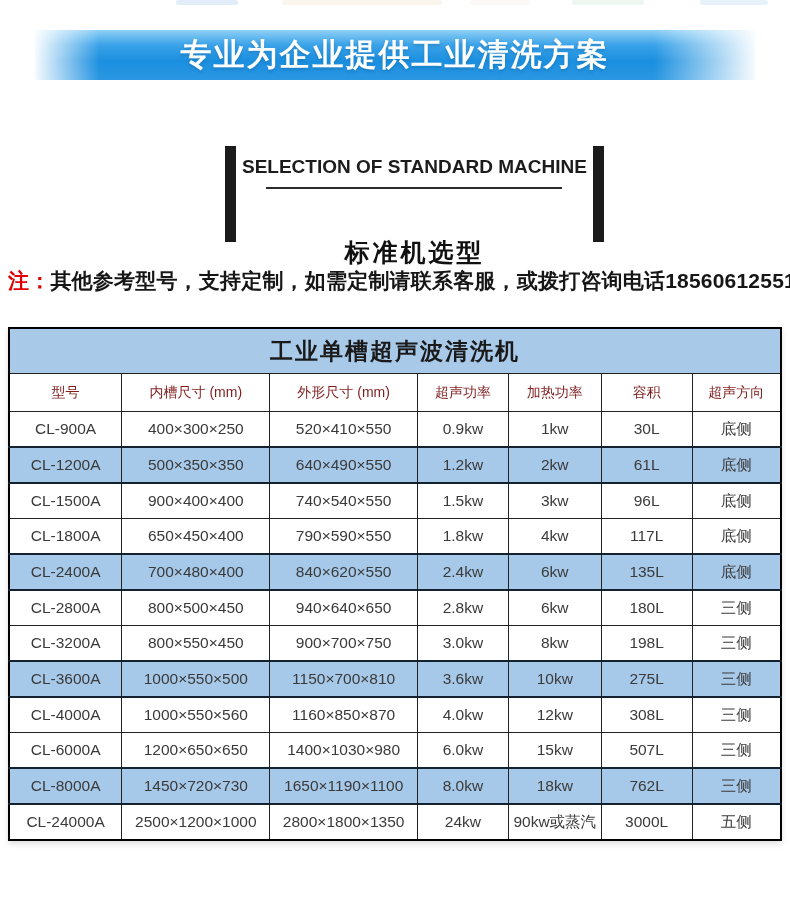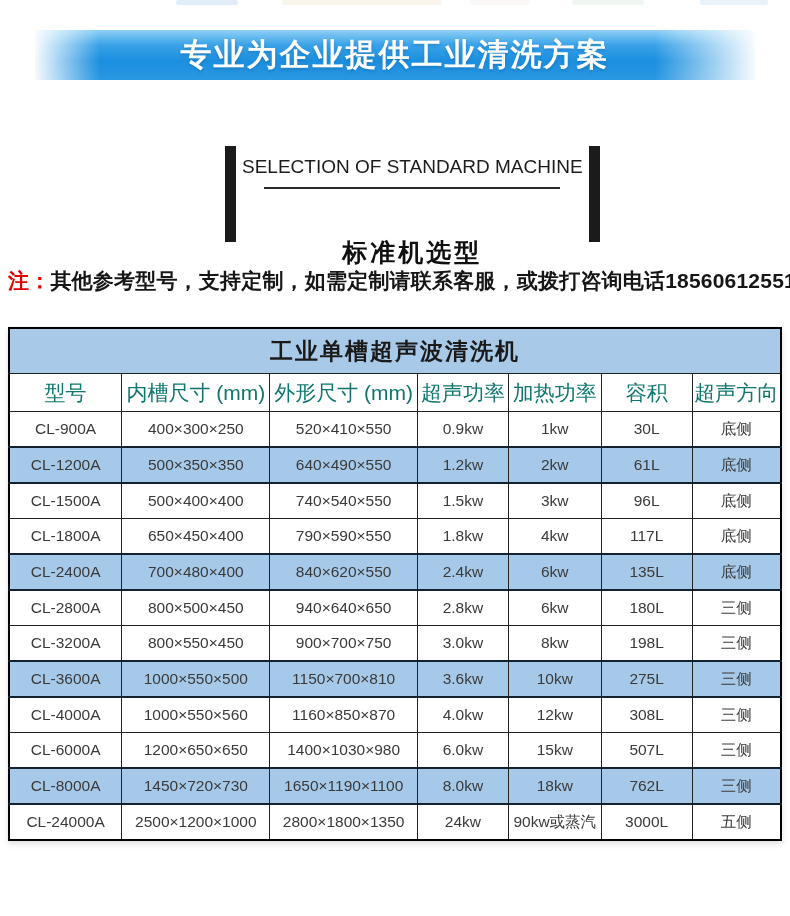--- a/index.html
+++ b/index.html
@@ -38,21 +38,21 @@
   .section-header{
     width:340px;margin:66px auto 0;height:96px;
     display:flex;align-items:stretch;
   }
   .side-bar{width:11px;background:#1b1b1b;flex:0 0 auto;}
   .section-titles{
     flex:1;display:flex;flex-direction:column;align-items:center;
     justify-content:space-between;padding:4px 6px 2px;
   }
   .section-title-en{
-    font-size:19px;font-weight:normal;color:#1c1c1c;white-space:nowrap;
+    font-size:19px;font-weight:bold;color:#1c1c1c;white-space:nowrap;
     letter-spacing:0px;padding-top:6px;
   }
   .section-divider{width:296px;border-top:2px solid #2a2a2a;margin-top:9px;}
   .section-title-zh{
     font-size:25px;font-weight:bold;color:#101010;letter-spacing:3px;
     padding-bottom:3px;
     margin-top:47px;
   }
 
   
@@ -76,21 +76,21 @@
     text-align:center;vertical-align:middle;
     overflow:hidden;white-space:nowrap;
   }
   th.table-title{
     background:#a9c9e9;height:42px;
     font-size:23px;font-weight:bold;color:#1a1a1a;letter-spacing:2px;
     border-bottom:2px solid #1a1a1a;
   }
   tr.cols th{
     background:#ffffff;height:35px;
-    font-size:21px;font-weight:normal;color:#0f766e;
+    font-size:14px;font-weight:normal;color:#7f1d1d;
   }
   table.spec td{
     background:#ffffff;height:32px;
     font-size:15.5px;color:#3a3a3a;
   }
   tr.hl td{
     background:#a7c9e9;
     border-top:2px solid #14212e;
     border-bottom:2px solid #14212e;
   }
@@ -162,21 +162,21 @@
         <td>CL-1200A</td>
         <td>500×350×350</td>
         <td>640×490×550</td>
         <td>1.2kw</td>
         <td>2kw</td>
         <td>61L</td>
         <td>底侧</td>
       </tr>
       <tr>
         <td>CL-1500A</td>
-        <td>500×400×400</td>
+        <td>900×400×400</td>
         <td>740×540×550</td>
         <td>1.5kw</td>
         <td>3kw</td>
         <td>96L</td>
         <td>底侧</td>
       </tr>
       <tr>
         <td>CL-1800A</td>
         <td>650×450×400</td>
         <td>790×590×550</td>

